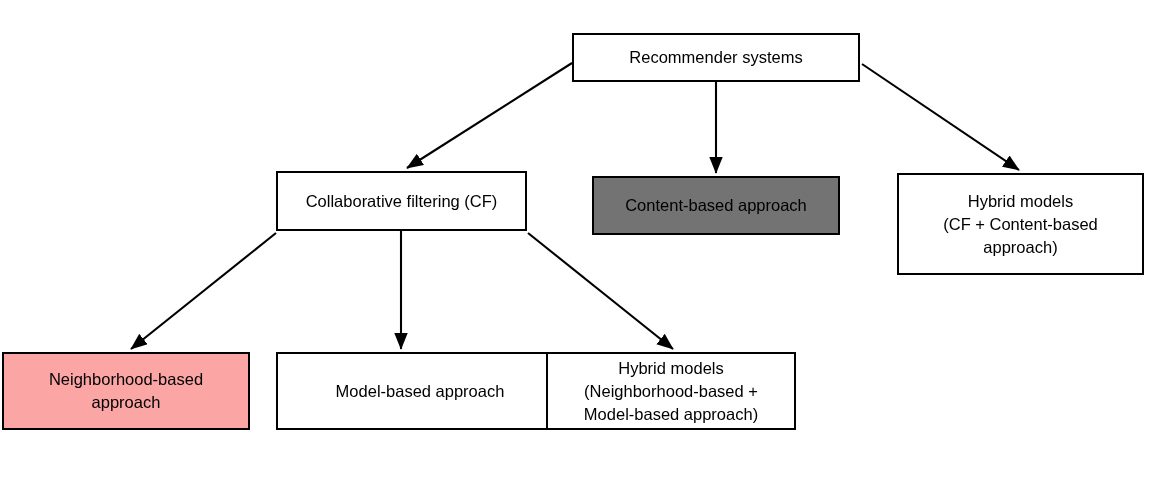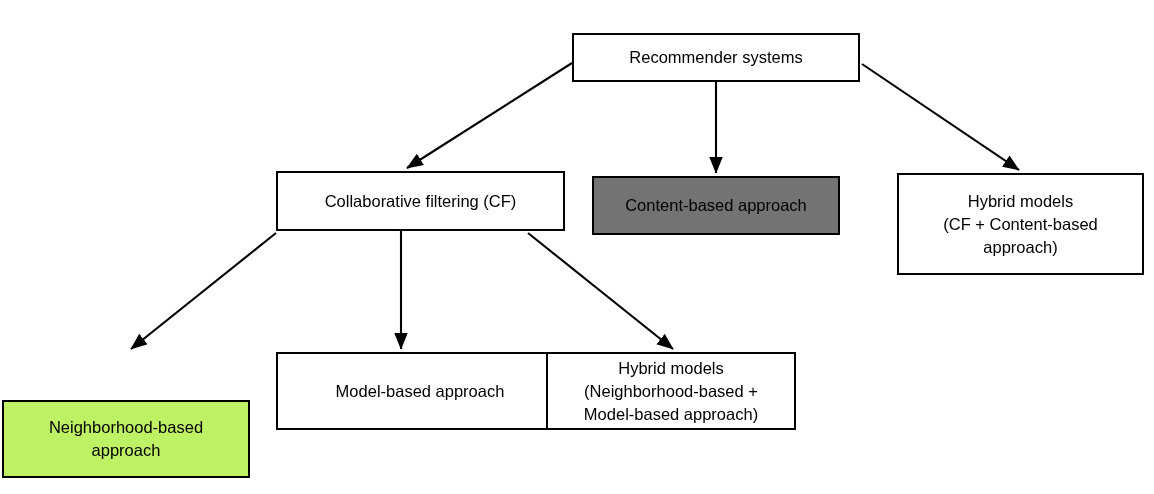--- a/index.html
+++ b/index.html
@@ -59,29 +59,29 @@
         <line x1="716" y1="82" x2="716" y2="173" marker-end="url(#arrowhead)"></line>
         <line x1="862" y1="64" x2="1019" y2="170" marker-end="url(#arrowhead)"></line>
         <line x1="276" y1="233" x2="131" y2="349" marker-end="url(#arrowhead)"></line>
         <line x1="401" y1="231" x2="401" y2="349" marker-end="url(#arrowhead)"></line>
         <line x1="528" y1="233" x2="673" y2="349" marker-end="url(#arrowhead)"></line>
       </g>
   </svg>
 
   <div class="node-box" style="left: 572px; top: 33px; width: 288px; height: 49px; border-color: rgb(0, 0, 0); background: rgb(255, 255, 255); color: rgb(0, 0, 0); align-items: center;"><span>Recommender systems</span></div>
 
-  <div class="node-box" style="left: 276px; top: 171px; width: 289px; height: 60px; border-color: rgb(0, 0, 0); background: rgb(255, 255, 255); color: rgb(0, 0, 0);"><span>Collaborative filtering (CF)</span></div>
+  <div class="node-box" style="left: 276px; top: 171px; width: 251px; height: 60px; border-color: rgb(0, 0, 0); background: rgb(255, 255, 255); color: rgb(0, 0, 0);"><span>Collaborative filtering (CF)</span></div>
 
   <div class="node-box" style="left: 592px; top: 176px; width: 248px; height: 59px; border-color: rgb(0, 0, 0); background: #737373; color: rgb(0, 0, 0);"><span>Content-based approach</span></div>
 
   <div class="node-box" style="left: 897px; top: 173px; width: 247px; height: 102px; border-color: rgb(0, 0, 0); background: rgb(255, 255, 255); color: rgb(0, 0, 0);"><span>Hybrid models
 (CF + Content-based
 approach)</span></div>
 
-  <div class="node-box" style="left: 2px; top: 352px; width: 248px; height: 78px; border-color: rgb(0, 0, 0); background: #bef264; color: rgb(0, 0, 0); margin-top: 48px;"><span>Neighborhood-based
+  <div class="node-box" style="left: 2px; top: 352px; width: 248px; height: 78px; border-color: rgb(0, 0, 0); background: #fca5a5; color: rgb(0, 0, 0);"><span>Neighborhood-based
 approach</span></div>
 
   <div class="node-box" style="left: 276px; top: 352px; width: 288px; height: 78px; border-color: rgb(0, 0, 0); background: rgb(255, 255, 255); color: rgb(0, 0, 0);"><span>Model-based approach</span></div>
 
   <div class="node-box" style="left: 546px; top: 352px; width: 250px; height: 78px; border-color: rgb(0, 0, 0); background: rgb(255, 255, 255); color: rgb(0, 0, 0);"><span>Hybrid models
 (Neighborhood-based +
 Model-based approach)</span></div>
 
 </div>
 

